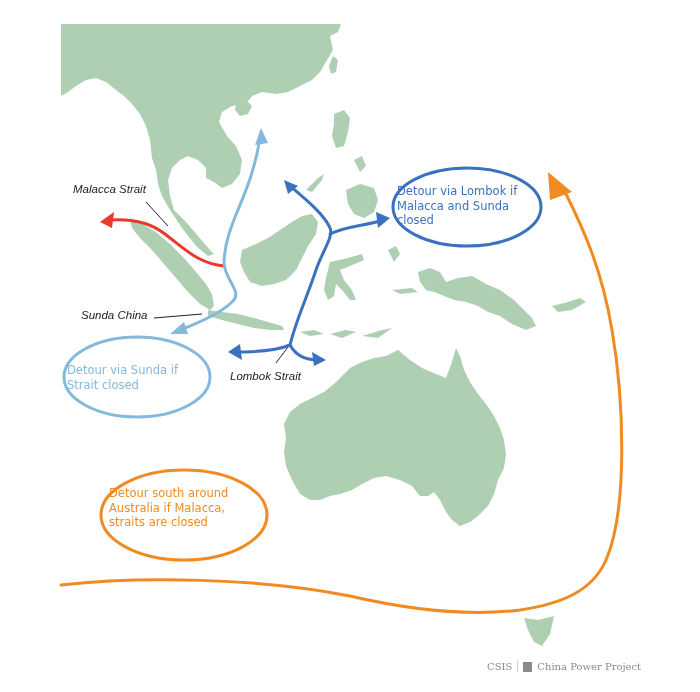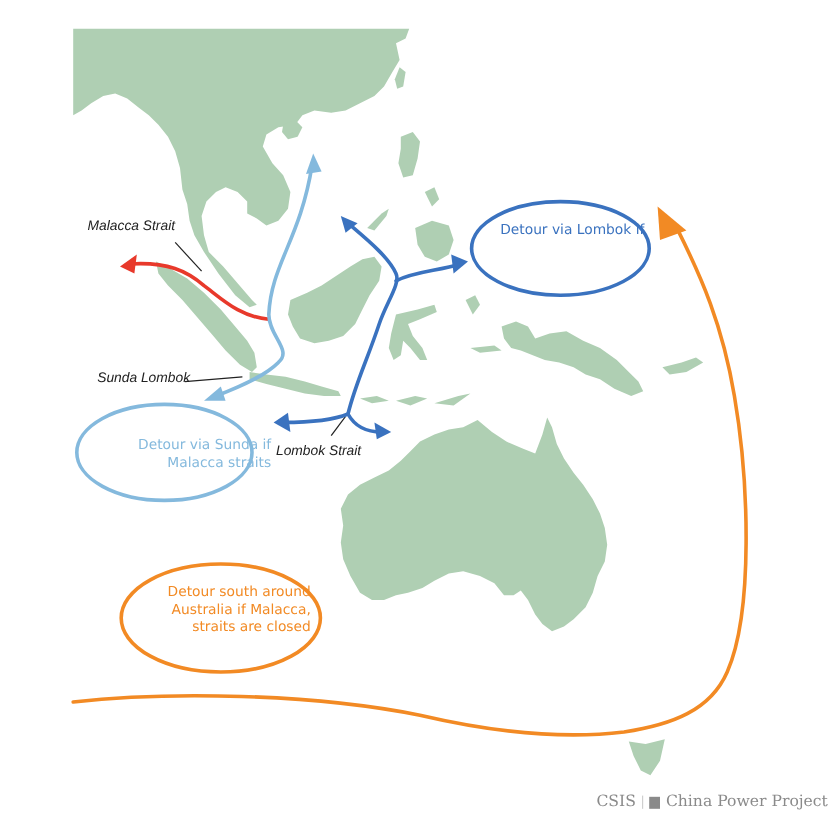--- a/index.html
+++ b/index.html
@@ -1,22 +1,22 @@
 <!DOCTYPE html>
 <html><head>
   <meta charset="utf-8">
   <style>
     html, body { margin: 0; padding: 0; background: #ffffff; }
     body { width: 700px; height: 692px; position: relative; overflow: hidden; font-family: "Liberation Sans", sans-serif; }
     .map-svg { position: absolute; left: 0; top: 0; width: 700px; height: 692px; }
     .land { fill: #afcfb3; stroke: none; }
     .route { fill: none; stroke-linecap: round; stroke-linejoin: round; }
     .lbl { position: absolute; font-style: italic; font-size: 11.5px; color: #222; white-space: nowrap; font-family: Liberation Sans, sans-serif; }
-    .bubble-text { position: absolute; text-align: right; font-size: 11.5px; line-height: 14.5px; font-family: "DejaVu Sans", sans-serif; }
-    .credit { position: absolute; left: 497px; top: 661px; font-family: "DejaVu Serif", serif; font-size: 13px; color: #8a8a8a; white-space: nowrap; display: flex; align-items: center; gap: 5px; }
+    .bubble-text { position: absolute; text-align: left; font-size: 11.5px; line-height: 14.5px; font-family: "DejaVu Sans", sans-serif; }
+    .credit { position: absolute; left: 487px; top: 661px; font-family: "DejaVu Serif", serif; font-size: 10px; color: #8a8a8a; white-space: nowrap; display: flex; align-items: center; gap: 5px; }
     .credit .sep { width: 1px; height: 11px; background: #cfcfcf; display: inline-block; }
     .credit .logo { width: 9px; height: 10px; background: #8a8a8a; display: inline-block; }
   </style>
 </head>
 <body>
 
 <svg class="map-svg" viewBox="0 0 700 692" xmlns="http://www.w3.org/2000/svg">
 
   <path class="land" d="M61,24 L341,24 L338,32 L330,36 L333,50 L327,60 L320,72 L312,80 L300,86 L288,92 L276,94 L262,92 L252,96 L246,104 L232,106 L222,112 L219,122 L227,136 L236,146 L242,160 L240,174 L232,184 L222,188 L214,182 L206,178 L206,168 L198,160 L188,156 L180,160 L172,168 L168,180 L170,196 L174,210 L186,222 L198,236 L210,250 L214,254 L208,256 L196,246 L182,228 L170,210 L162,196 L158,184 L156,170 L152,158 L150,140 L146,126 L140,114 L132,104 L124,96 L116,90 L106,82 L96,78 L86,80 L76,86 L68,92 L61,96 Z"></path>
 
@@ -72,30 +72,32 @@
 
   <path class="route" d="M61,585 C140,576 260,578 350,596 C410,610 470,616 520,610 C560,604 592,592 606,560 C628,510 624,400 612,330 C602,270 584,230 565,192" stroke="#f28a24" stroke-width="3"></path>
   <polygon points="548,172 572,192 550,200" fill="#f28a24"></polygon>
 
   <ellipse cx="467" cy="207" rx="74" ry="39" fill="#ffffff" stroke="#3a72bf" stroke-width="3"></ellipse>
   <ellipse cx="137" cy="377" rx="73" ry="40" fill="#ffffff" stroke="#84b9dd" stroke-width="3"></ellipse>
   <ellipse cx="184" cy="515" rx="83" ry="45" fill="#ffffff" stroke="#f28a24" stroke-width="3"></ellipse>
 </svg>
 
 <div class="lbl" style="left:73px; top:183px;">Malacca Strait</div>
-<div class="lbl" style="left:81px; top:309px;">Sunda Lombok</div>
+<div class="lbl" style="left:81px; top:309px;">Sunda China</div>
 <div class="lbl" style="left:230px; top:370px;text-align:right;">Lombok Strait</div>
 
 <div class="bubble-text" style="left:397px; top:184px; width:140px; color:#3a72bf;">
   <div>Detour via Lombok if</div>
+  <div>Malacca and Sunda</div>
+  <div>closed</div>
 </div>
 
 <div class="bubble-text" style="left:67px; top:363px; width:159px; color:#84b9dd;">
   <div>Detour via Sunda if</div>
-  <div>Malacca straits</div>
+  <div>Strait closed</div>
 </div>
 
 <div class="bubble-text" style="left:109px; top:486px; width:150px; color:#f28a24;">
   <div>Detour south around</div>
   <div>Australia if Malacca,</div>
   <div>straits are closed</div>
 </div>
 
 <div class="credit">
   <span>CSIS</span>

